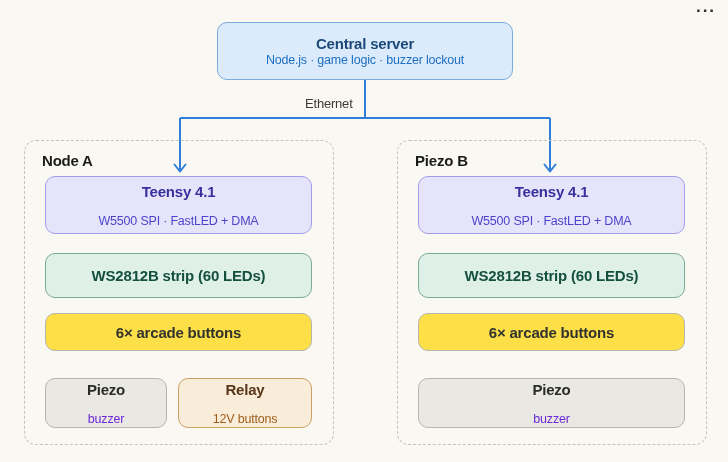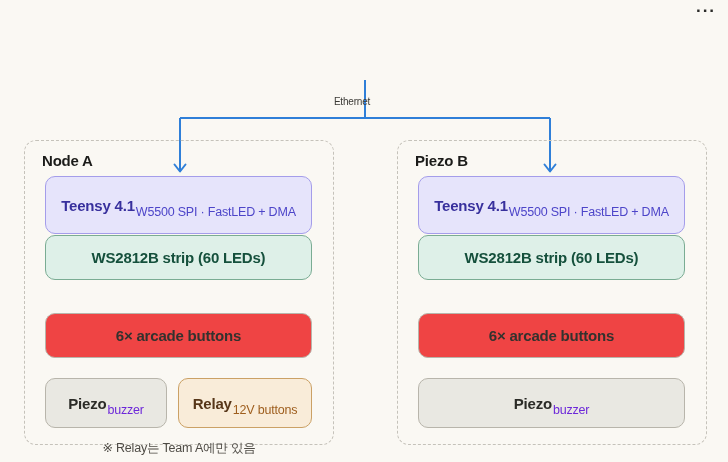--- a/index.html
+++ b/index.html
@@ -61,25 +61,25 @@
   .connectors {
     position: absolute;
     left: 0; top: 0;
     width: 728px;
     height: 462px;
     pointer-events: none;
   }
 
   .ethernet-label {
     position: absolute;
-    left: 292px;
+    left: 305px;
     top: 96px;
     width: 120px;
-    text-align: center;
-    font-size: 10px;
+    text-align: left;
+    font-size: 13px;
     color: #3b3a36;
     letter-spacing: -0.2px;
   }
 
   
   .team {
     position: absolute;
     top: 140px;
     width: 310px;
     height: 305px;
@@ -98,21 +98,21 @@
     color: #1b1b19;
     letter-spacing: -0.2px;
   }
 
   
   .node {
     position: absolute;
     box-sizing: border-box;
     border-radius: 10px;
     display: flex;
-    flex-direction: row;
+    flex-direction: column;
     align-items: center;
     justify-content: center;
     gap: 1px;
     text-align: center;
   }
   .node .t {
     font-size: 15px;
     font-weight: 700;
     letter-spacing: -0.2px;
   }
@@ -124,30 +124,30 @@
 
   .controller {
     left: 20px; top: 35px; width: 267px; height: 58px;
     background: #e6e4fb;
     border: 1.5px solid #a49dea;
   }
   .controller .t { color: #38309d; }
   .controller .s { color: #4d45c9; }
 
   .led-strip {
-    left: 20px; top: 94px; width: 267px; height: 45px;
+    left: 20px; top: 112px; width: 267px; height: 45px;
     background: #def0e8;
     border: 1.5px solid #7aac93;
     justify-content: center;
   }
   .led-strip .t { color: #15503c; }
 
   .buttons {
-    left: 20px; top: 172px; width: 267px; height: 45px;
-    background: #ef4444;
+    left: 20px; top: 172px; width: 267px; height: 38px;
+    background: #fde047;
     border: 1.5px solid #b8b5ab;
   }
   .buttons .t { color: #32322e; }
 
   .piezo {
     left: 20px; top: 237px; width: 122px; height: 50px;
     background: #e9e8e2;
     border: 1.5px solid #b8b5ab;
   }
   .piezo .t { color: #2b2b27; }
@@ -183,20 +183,24 @@
   <svg class="connectors" viewBox="0 0 728 462" xmlns="http://www.w3.org/2000/svg">
     <path d="M365 80 V118 M180 118 H550 M180 118 V170 M550 118 V170" fill="none" stroke="#2f7fd8" stroke-width="2"></path>
     <path d="M174.5 164.5 L180 171.5 L185.5 164.5" fill="none" stroke="#2f7fd8" stroke-width="2" stroke-linecap="round" stroke-linejoin="round"></path>
     <path d="M544.5 164.5 L550 171.5 L555.5 164.5" fill="none" stroke="#2f7fd8" stroke-width="2" stroke-linecap="round" stroke-linejoin="round"></path>
   </svg>
 
   <div class="ethernet-label">Ethernet</div>
 
   <div class="menu-dots">···</div>
 
+  <div class="server-box">
+    <div class="server-title">Central server</div>
+    <div class="server-subtitle">Node.js · game logic · buzzer lockout</div>
+  </div>
 
   <div class="team team-a">
     <div class="team-name">Node A</div>
 
     <div class="node controller">
       <div class="t">Teensy 4.1</div>
       <div class="s">W5500 SPI · FastLED + DMA</div>
     </div>
 
     <div class="node led-strip">
@@ -233,15 +237,14 @@
     <div class="node buttons">
       <div class="t">6× arcade buttons</div>
     </div>
 
     <div class="node piezo piezo-wide">
       <div class="t">Piezo</div>
       <div class="s">buzzer</div>
     </div>
   </div>
 
-  <div class="footnote">※ Relay는 Team A에만 있음</div>
 
 </div>
 
 </body></html>

